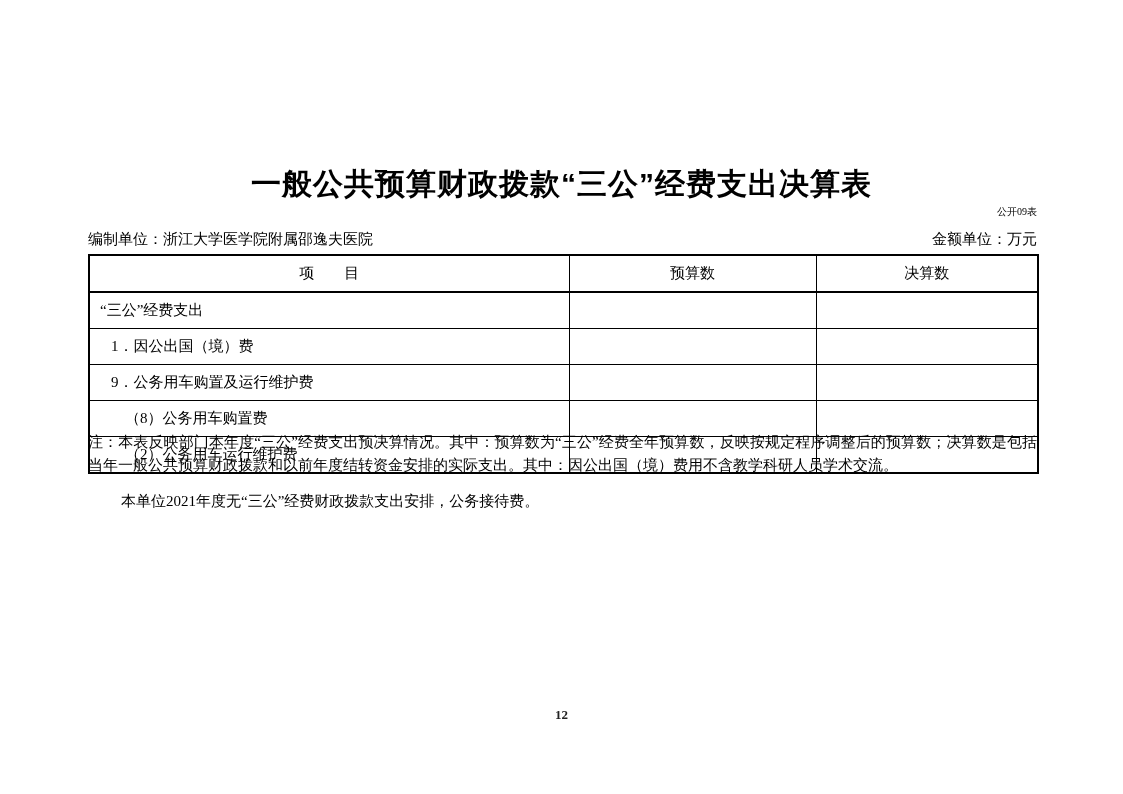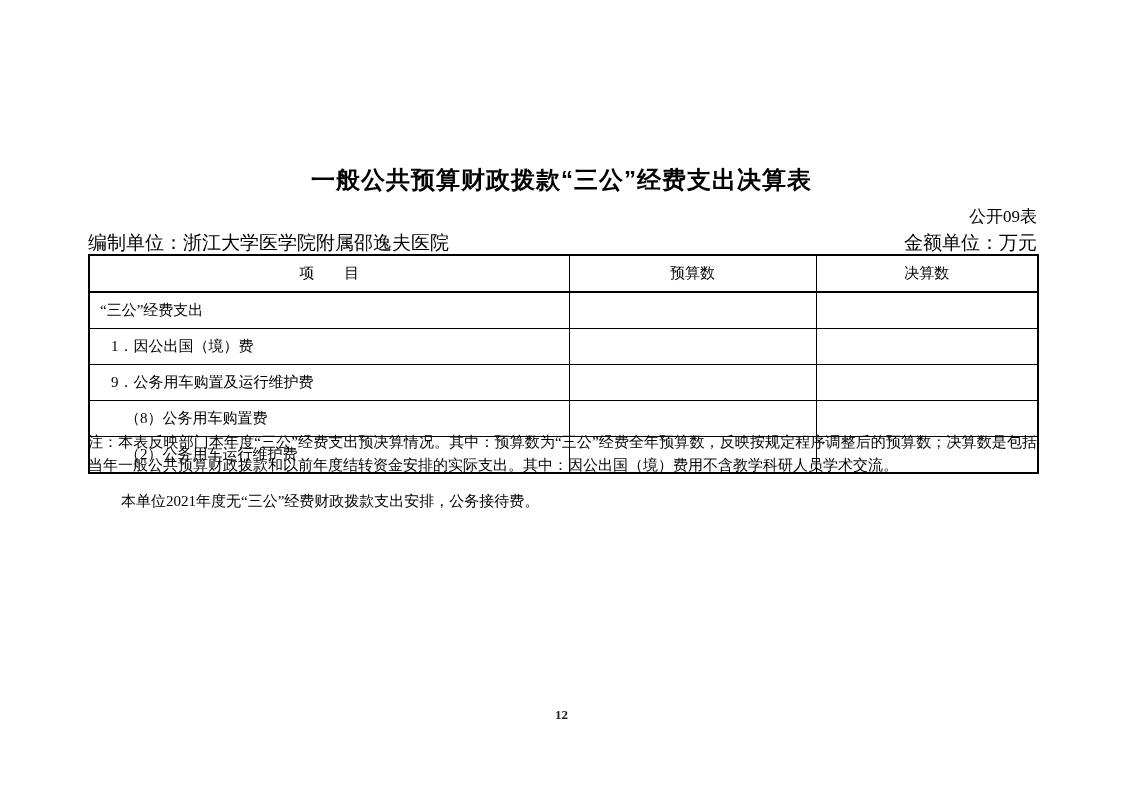--- a/index.html
+++ b/index.html
@@ -12,40 +12,40 @@
     color: #000000;
     overflow: hidden;
   }
   .page-title {
     position: absolute;
     top: 164px;
     left: 0;
     width: 100%;
     text-align: center;
     font-family: "Liberation Sans", "DejaVu Sans", sans-serif;
-    font-size: 24px;
+    font-size: 30px;
     font-weight: bold;
     letter-spacing: 1px;
     white-space: nowrap;
   }
   .form-code {
     position: absolute;
     top: 205px;
     right: 86px;
-    font-size: 17px;
+    font-size: 10px;
     text-align: right;
   }
   .meta-row {
     position: absolute;
     top: 230px;
     left: 88px;
     width: 949px;
     display: flex;
     justify-content: space-between;
-    font-size: 19px;
+    font-size: 15px;
   }
   table.expense-table {
     position: absolute;
     top: 254px;
     left: 88px;
     width: 949px;
     border-collapse: collapse;
     table-layout: fixed;
     border: 2px solid #000;
   }

